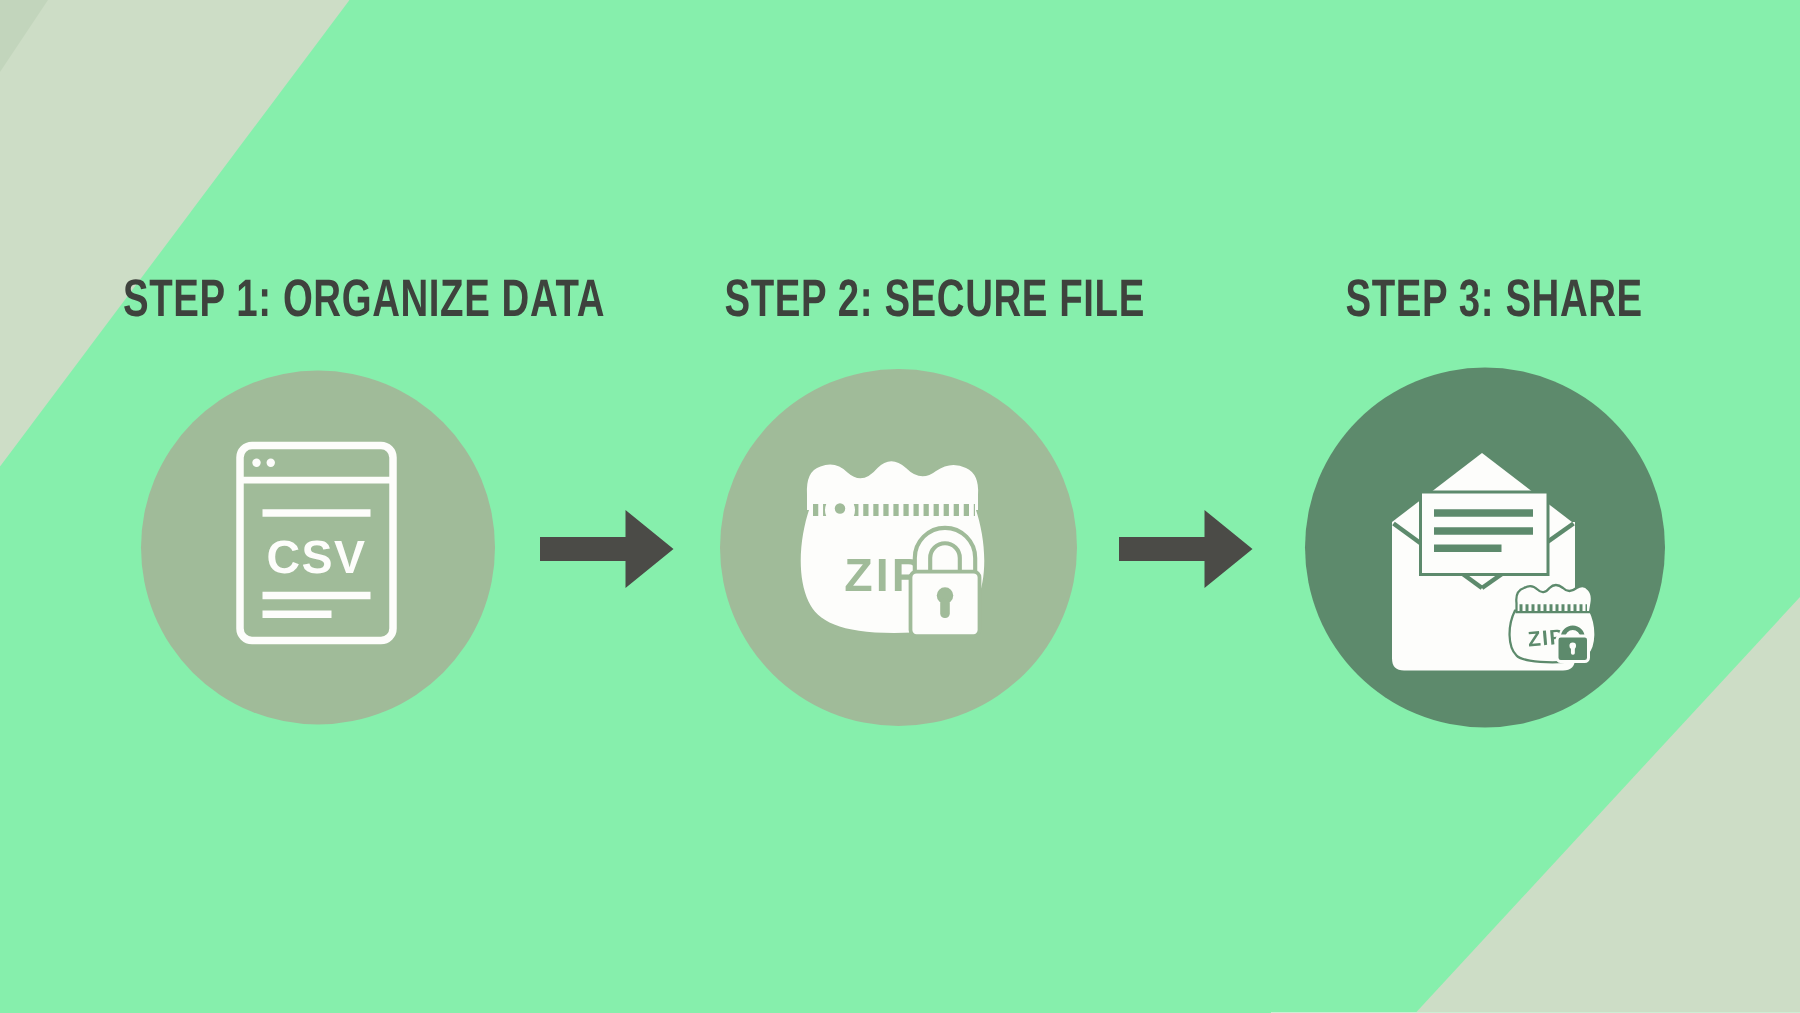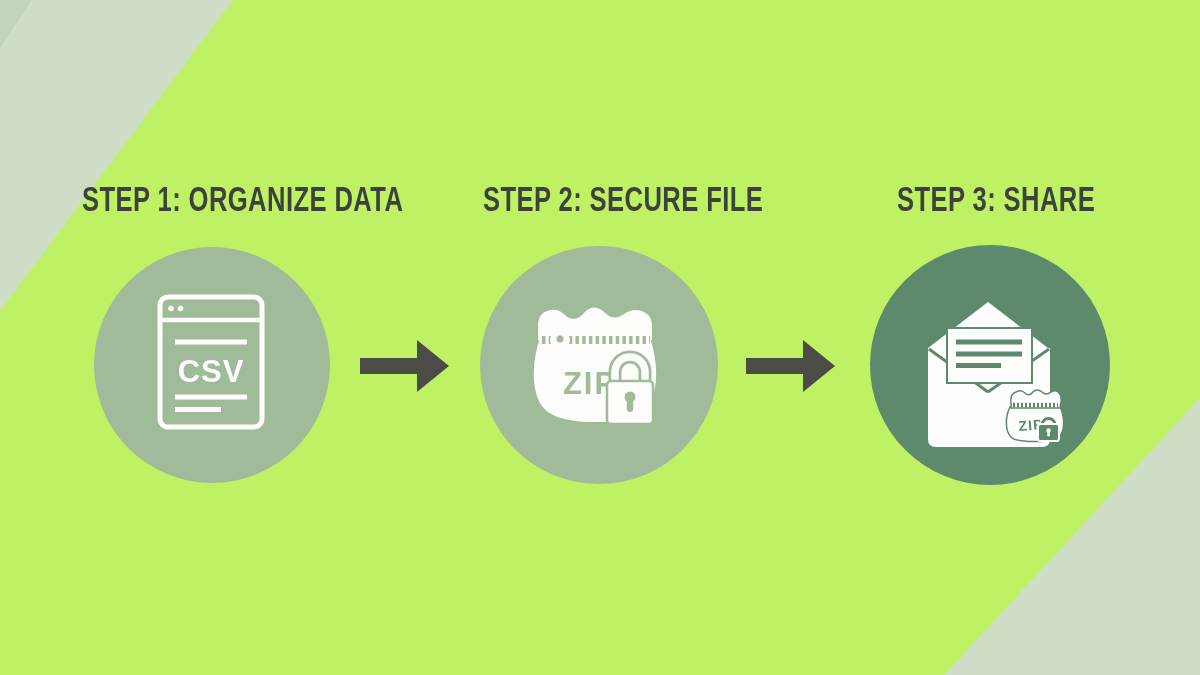--- a/index.html
+++ b/index.html
@@ -1,17 +1,17 @@
 <!DOCTYPE html>
 <html><head>
 <meta charset="utf-8">
 <style>
   html,body{margin:0;padding:0;}
   body{width:1200px;height:675px;overflow:hidden;font-family:"Liberation Sans",sans-serif;}
-  .canvas{position:relative;width:1200px;height:675px;background:#bef264;overflow:hidden;}
+  .canvas{position:relative;width:1200px;height:675px;background:#86efac;overflow:hidden;}
 
   
   .band-top-left{position:absolute;left:0;top:0;width:1200px;height:675px;
     background:#cdddc6;clip-path:polygon(0 0,233px 0,0 311px);}
   .band-corner{position:absolute;left:0;top:0;width:1200px;height:675px;
     background:#c2d5bc;clip-path:polygon(0 0,32px 0,0 48px);}
   .band-bottom-right{position:absolute;left:0;top:0;width:1200px;height:675px;
     background:#cdddc6;clip-path:polygon(1200px 398px,1200px 675px,944px 675px);}
 
   .step-title{position:absolute;top:181px;color:#3e423d;font-weight:700;

